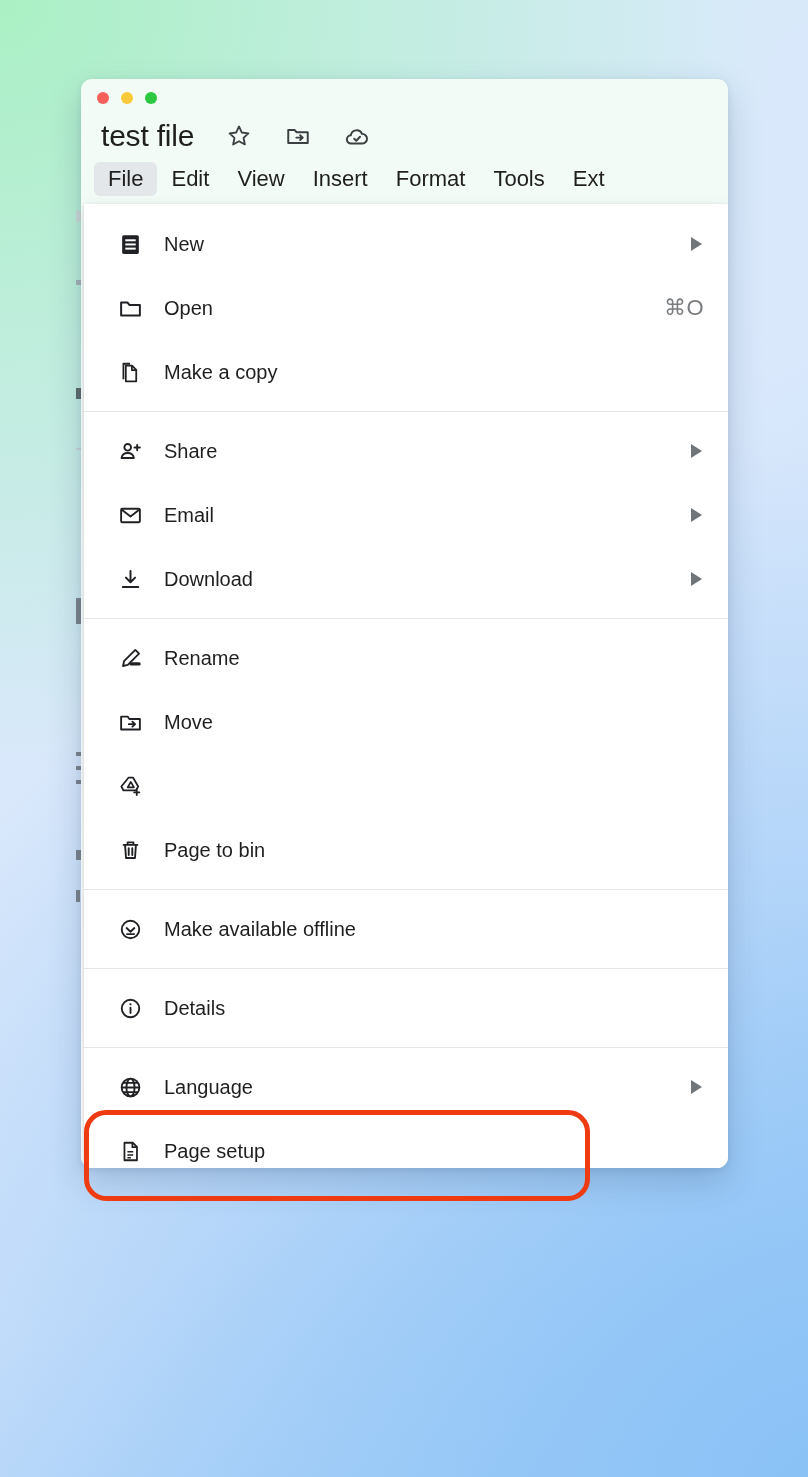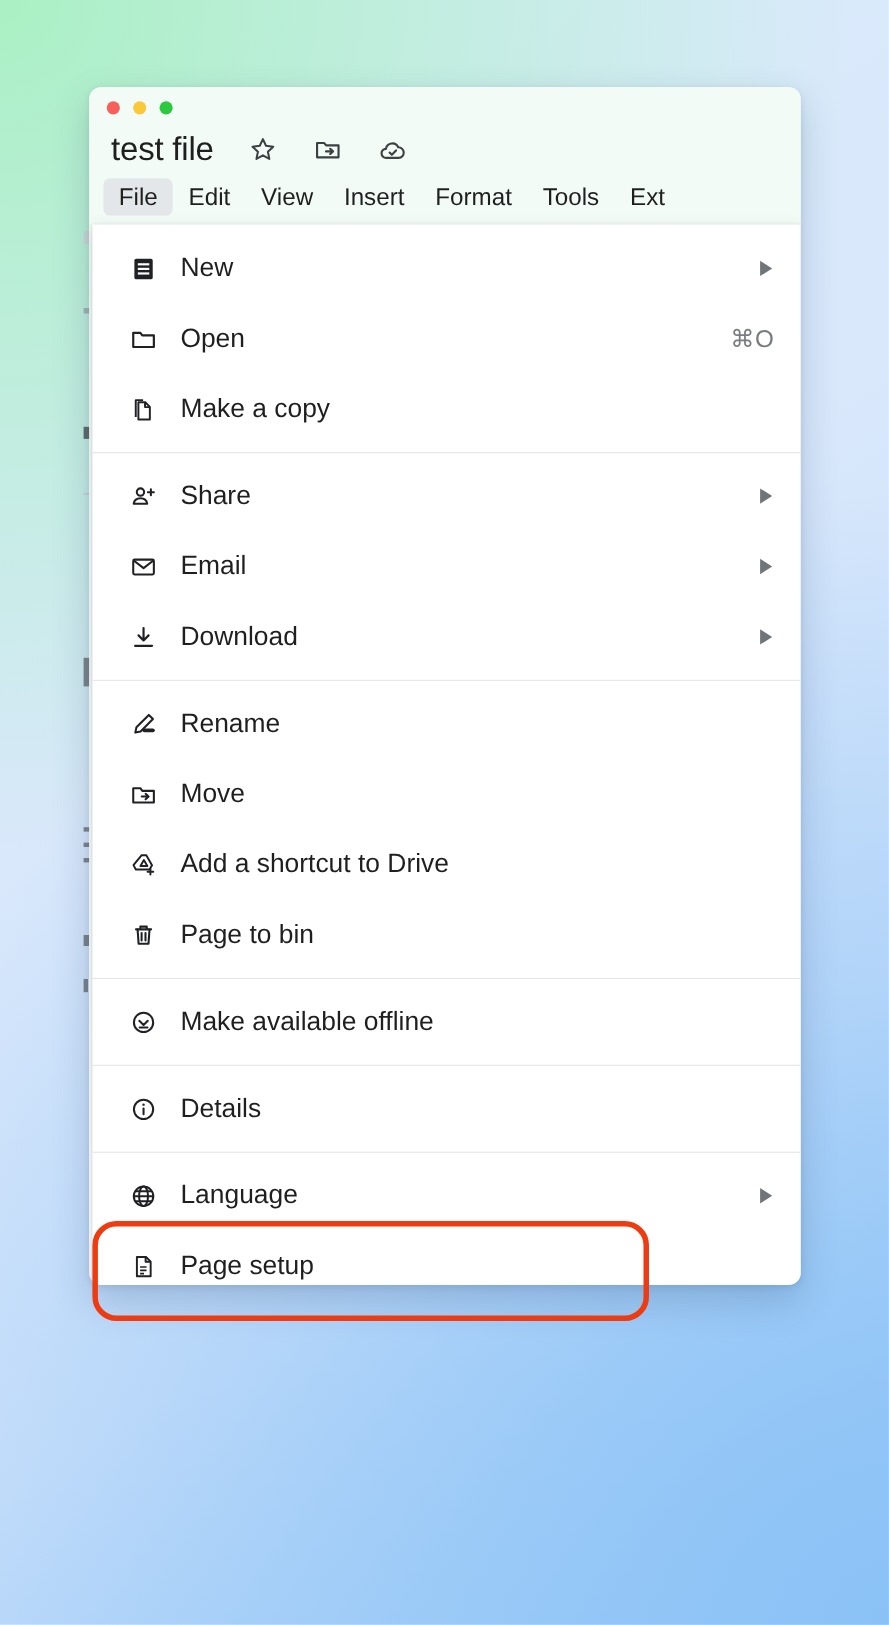--- a/index.html
+++ b/index.html
@@ -149,21 +149,21 @@
     height: 30px;
     flex: 0 0 30px;
     display: flex;
     align-items: center;
     justify-content: center;
     color: #202124;
   }
   .menu-item .mi-icon svg { display: block; }
   .menu-item .mi-label {
     margin-left: 19px;
-    font-size: 24px;
+    font-size: 20px;
     color: #1f1f1f;
     line-height: 28px;
     white-space: nowrap;
   }
   .menu-item .mi-right {
     margin-left: auto;
     display: flex;
     align-items: center;
   }
   .menu-item .mi-accel {
@@ -360,21 +360,20 @@
       </div>
 
       <div class="menu-item">
         <span class="mi-icon">
           <svg width="25" height="25" viewBox="0 0 24 24" fill="none" stroke="currentColor" stroke-width="1.7" stroke-linejoin="round" stroke-linecap="round">
             <path d="M10.2 3.4h4.2l5 8.6-2.2 3.8H5.3l-2.1-3.8z"></path>
             <path d="M12.3 7.6l3 5.2h-6z"></path>
             <path d="M18 15.2v5M15.5 17.7h5"></path>
           </svg>
         </span>
-        <span class="mi-label">Add a shortcut to Drive</span>
       </div>
 
       <div class="menu-item">
         <span class="mi-icon">
           <svg width="25" height="25" viewBox="0 0 24 24" fill="none" stroke="currentColor" stroke-width="1.8" stroke-linejoin="round" stroke-linecap="round">
             <path d="M5.4 6.6h13.2M9.2 6.4V4.2h5.6v2.2"></path>
             <path d="M6.8 6.8l.9 12.4h8.6l.9-12.4"></path>
             <path d="M10.3 9.8v6.6M13.7 9.8v6.6"></path>
           </svg>
         </span>

